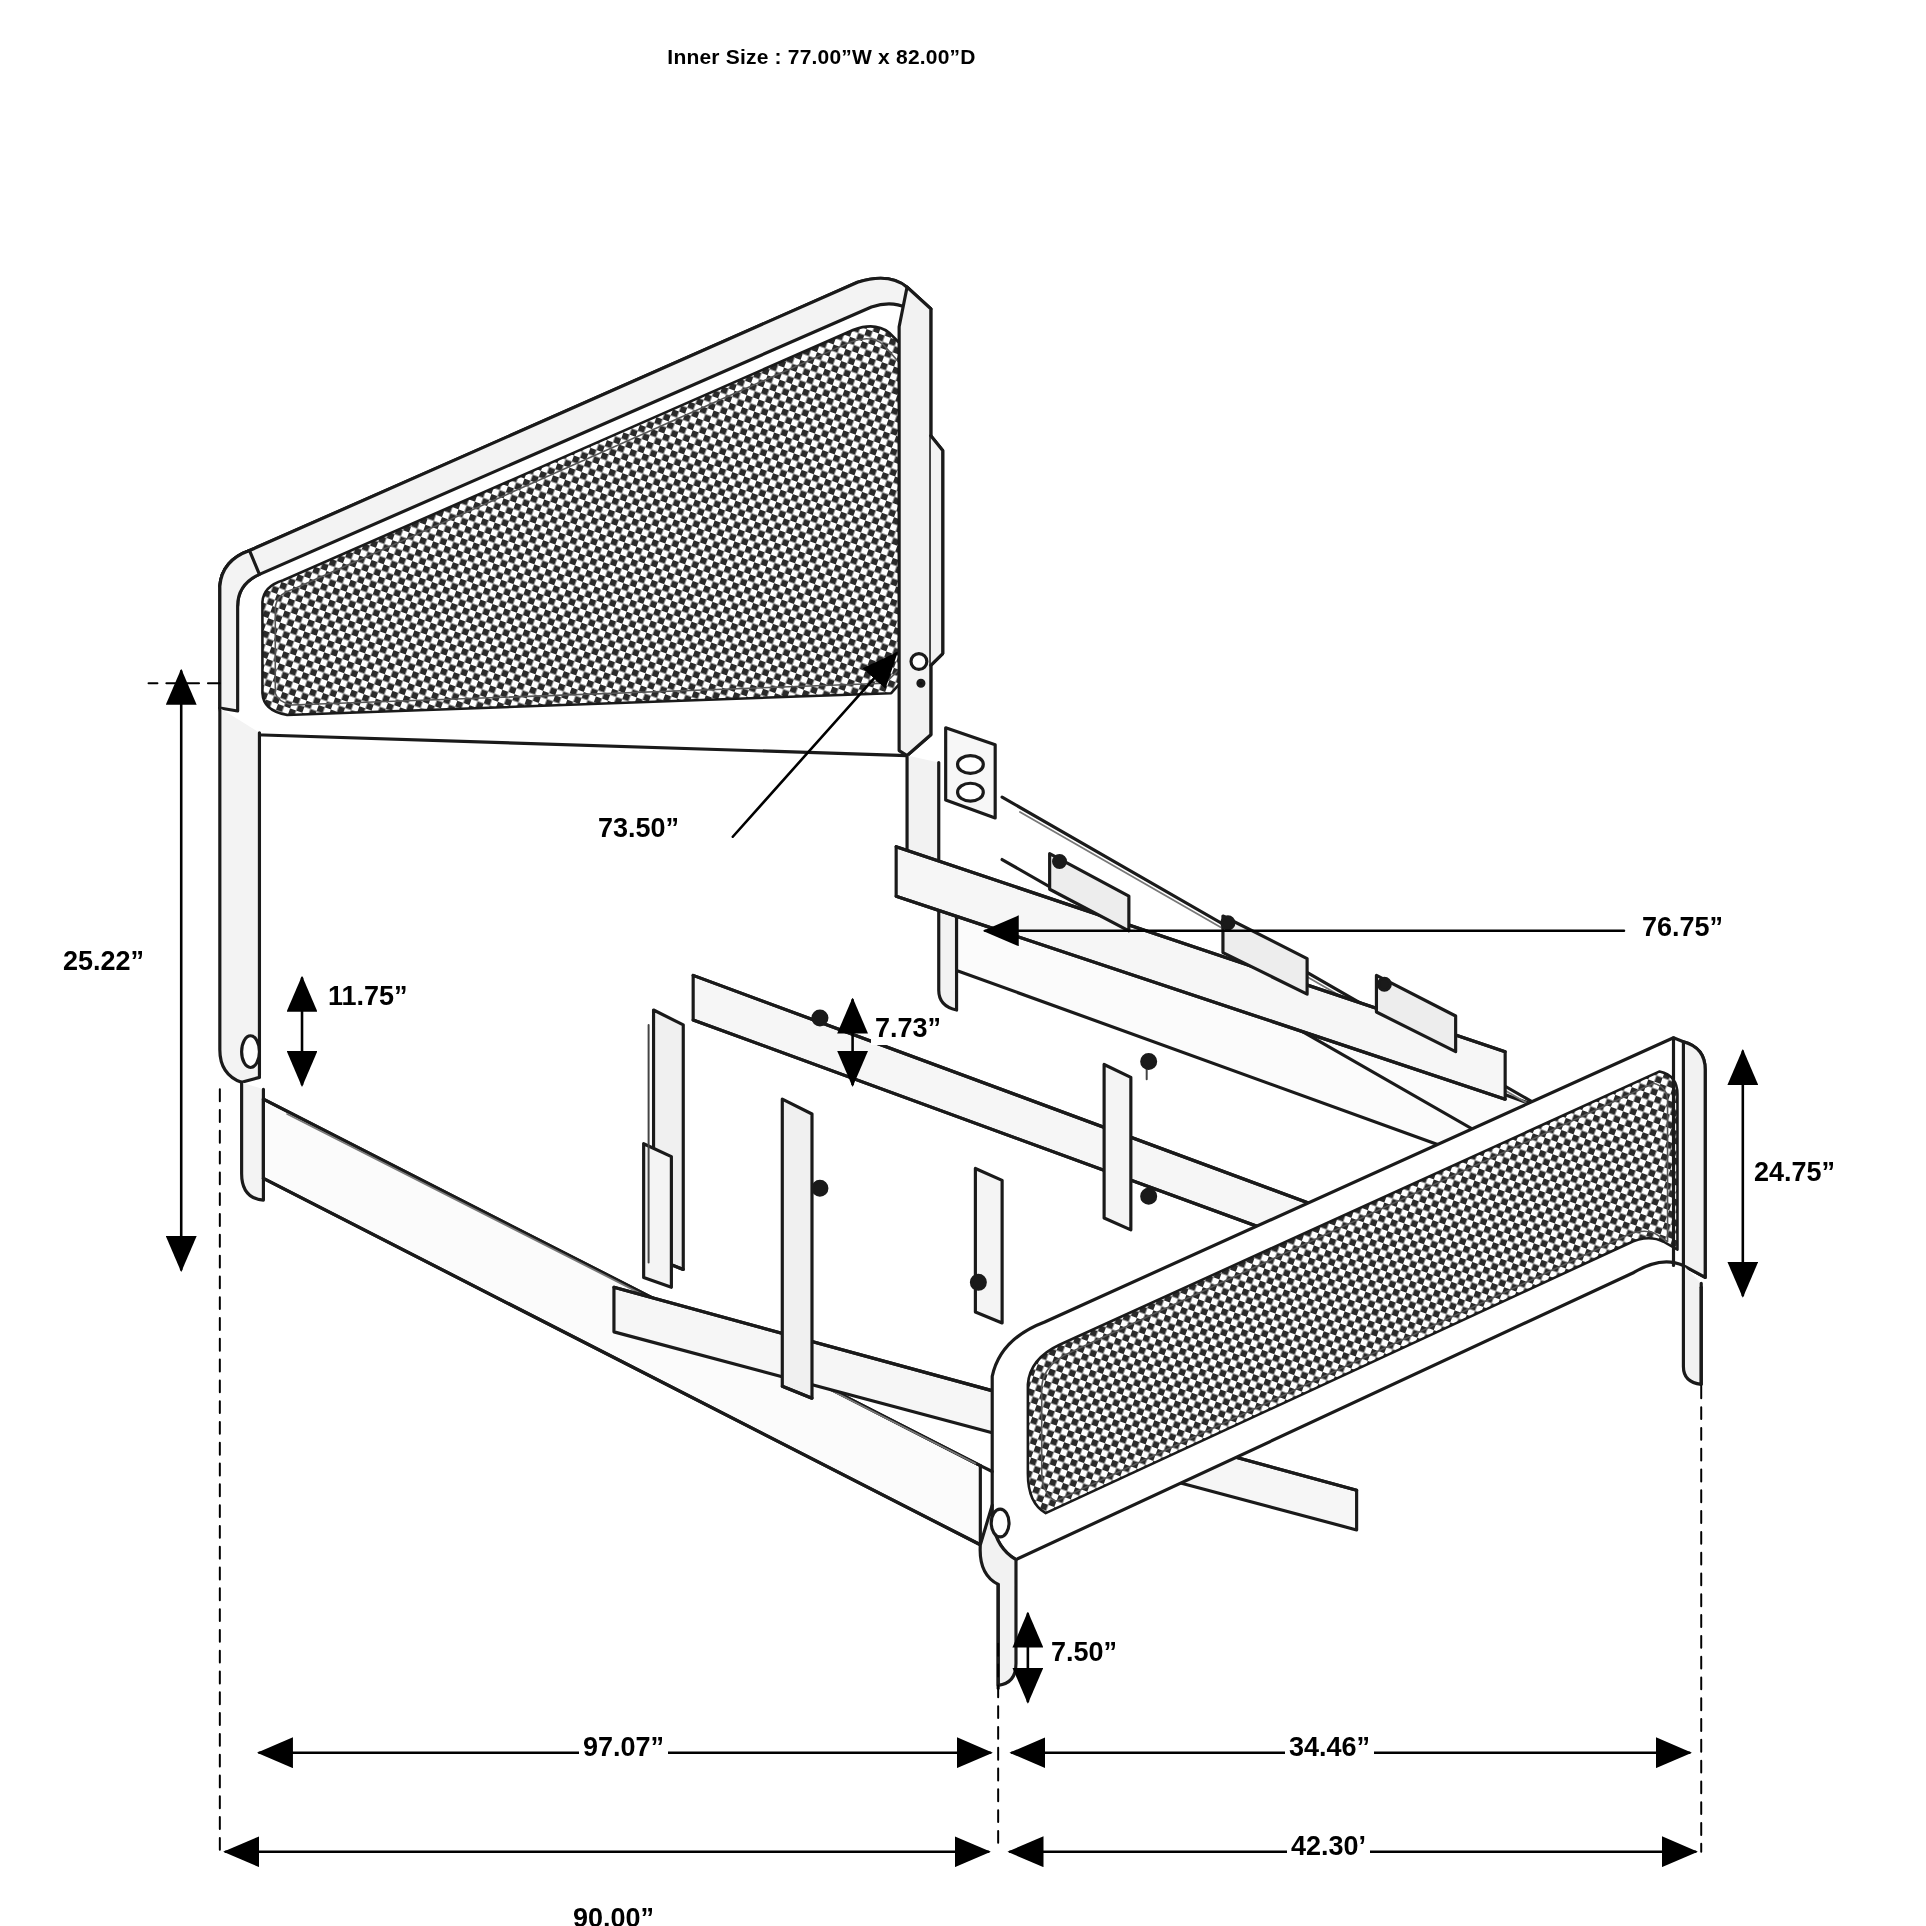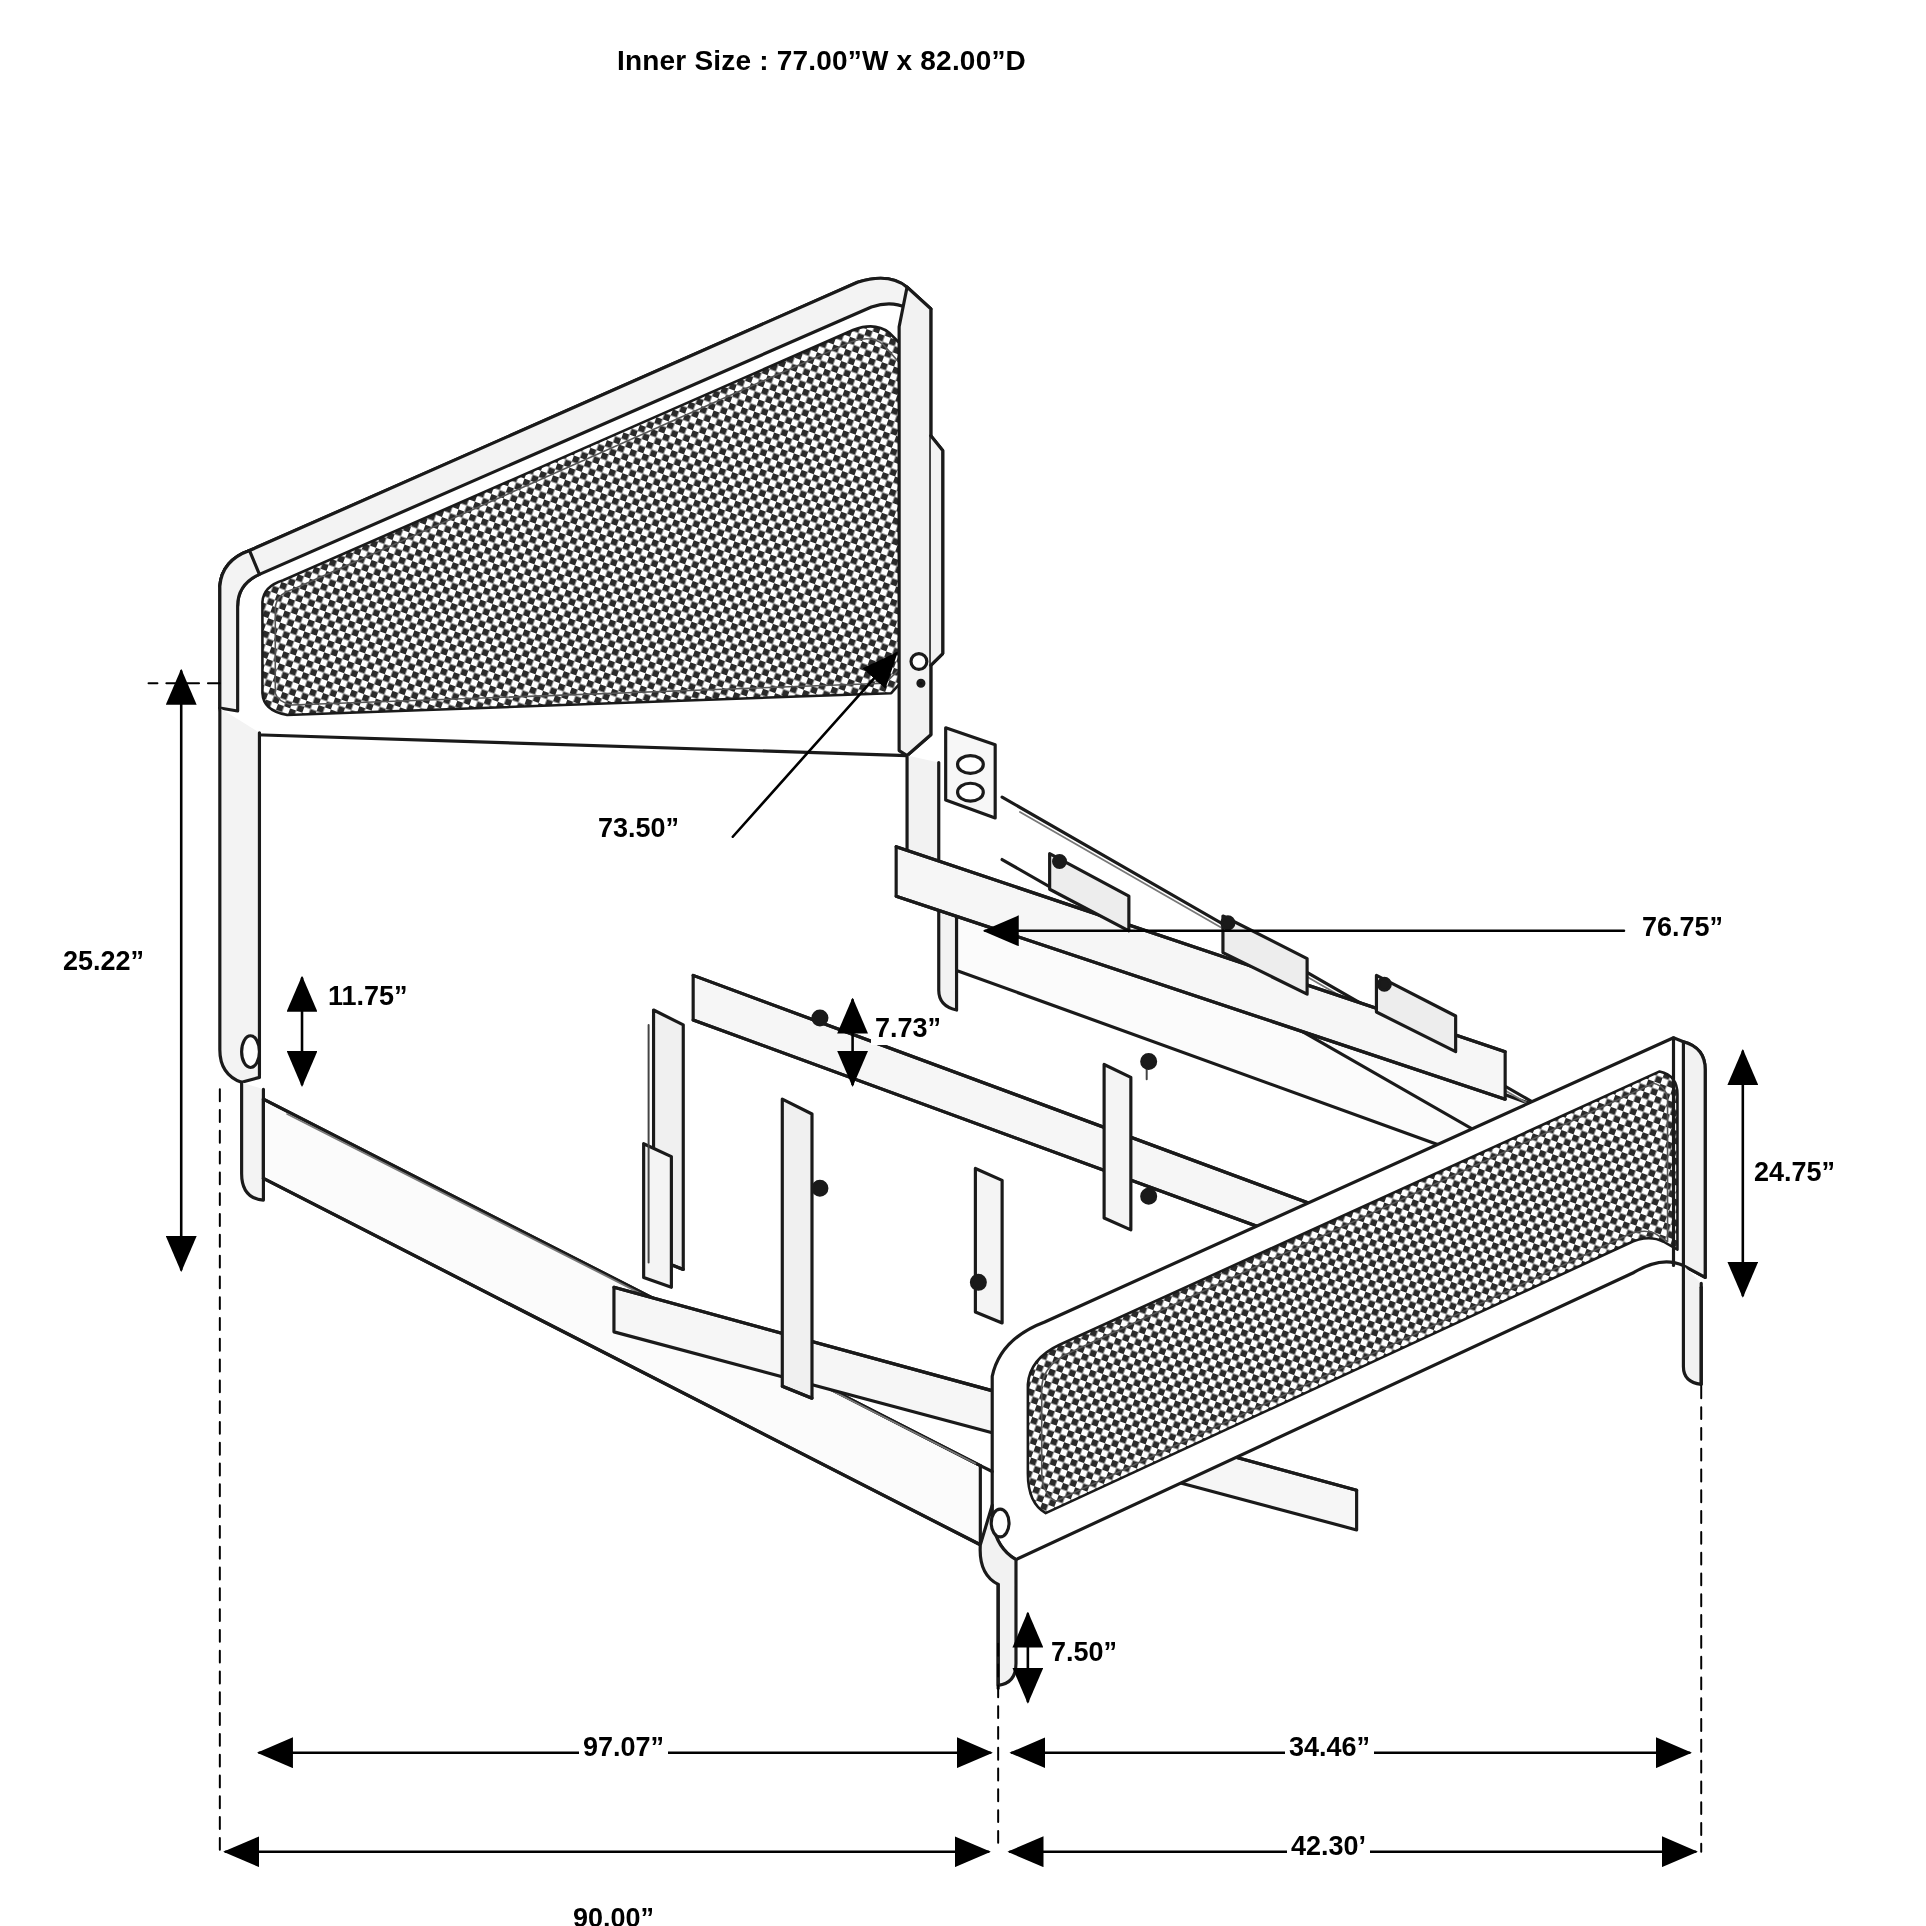--- a/index.html
+++ b/index.html
@@ -26,21 +26,21 @@
     width: 1927px;
     height: 1927px;
     display: block;
   }
   .title {
     position: absolute;
     top: 45px;
     left: 0;
     width: 1643px;
     text-align: center;
-    font-size: 28px;
+    font-size: 21px;
     font-weight: bold;
     letter-spacing: 0.2px;
   }
   .dim-label {
     position: absolute;
     font-size: 27px;
     font-weight: bold;
     white-space: nowrap;
     background: #ffffff;
     padding: 1px 4px;

